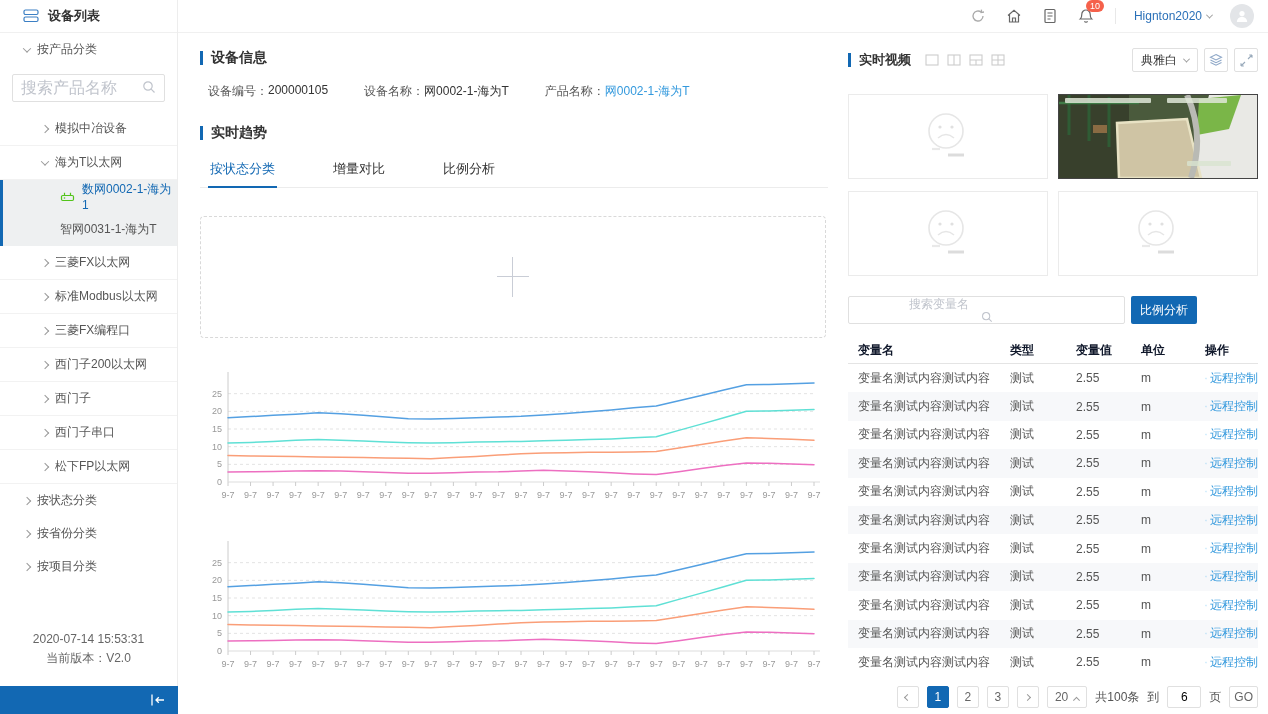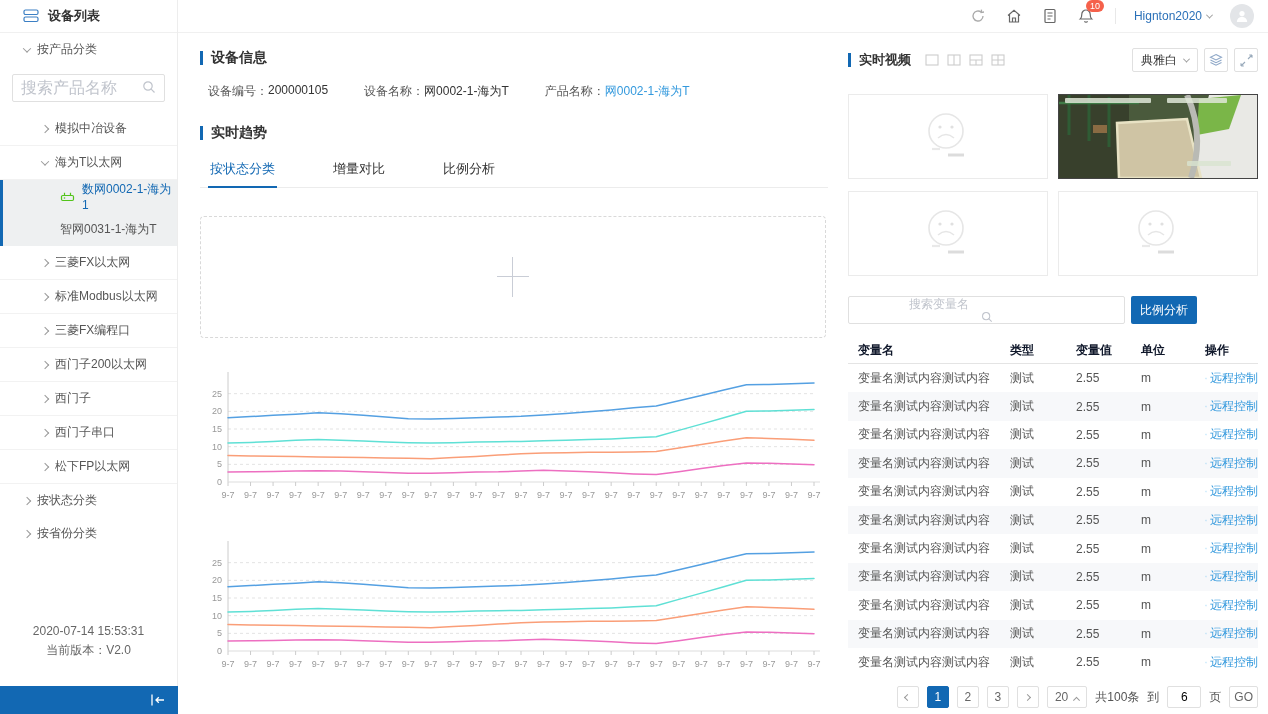--- a/index.html
+++ b/index.html
@@ -32,21 +32,21 @@
   .sb-row.lvl1 { height:33px; padding-left:24px; }
   .sb-row.lvl2 { height:34px; padding-left:42px; border-bottom:1px solid #f2f2f2; }
   .sb-row.lvl3 { height:33px; padding-left:60px; }
   .sb-row.selblock { background:#eef0f1; border-left:3px solid #1268b3; padding-left:57px; }
   .sb-row.active { color:#1268b3; }
   .sb-search { margin:8px 12px 10px 12px; height:28px; border:1px solid #e0e0e0; border-radius:2px;
     display:flex; align-items:center; padding:0 8px; gap:6px; }
   .sb-search input { border:none; outline:none; flex:1; font-size:16px; color:#333; width:100px;
     font-family:"Liberation Sans","DejaVu Sans",sans-serif; }
   .sb-search input::placeholder { color:#c0c4cc; }
-  #sb-meta { position:absolute; left:0; bottom:54px; width:100%; text-align:center; color:#666; line-height:19px; }
+  #sb-meta { position:absolute; left:0; bottom:46px; width:100%; text-align:center; color:#666; line-height:19px; }
   #sb-collapse-bar { position:absolute; left:0; bottom:0; width:178px; height:28px; background:#1268b3;
     display:flex; align-items:center; justify-content:flex-end; padding-right:10px; }
   #sb-collapse-btn { cursor:pointer; width:20px; height:16px; }
 
   
   #main { position:absolute; left:178px; top:33px; width:670px; height:681px; padding:16px 20px 0 22px; }
   .sec-title { display:flex; align-items:center; gap:8px; font-size:14px; font-weight:bold; color:#333; }
   .sec-bar { width:3px; height:14px; background:#1268b3; }
   #info-row { margin:16px 0 0 8px; display:flex; gap:36px; color:#555; }
   .info-pair { display:flex; }
@@ -179,20 +179,24 @@
         <i class="chev right"></i>
         <span>松下FP以太网</span>
       </div>
       <div class="sb-row lvl1">
         <i class="chev right"></i>
         <span>按状态分类</span>
       </div>
       <div class="sb-row lvl1">
         <i class="chev right"></i>
         <span>按省份分类</span>
+      </div>
+      <div class="sb-row lvl1">
+        <i class="chev right"></i>
+        <span>按项目分类</span>
       </div>
     </div>
   <div id="sb-meta">
     <div>2020-07-14 15:53:31</div>
     <div>当前版本：V2.0</div>
   </div>
   <div id="sb-collapse-bar">
     <svg id="sb-collapse-btn" viewBox="0 0 20 16">
       <path d="M4 2.5v11" stroke="#fff" stroke-width="1.3" fill="none"></path>
       <path d="M16 8H8 M10.8 5.2L8 8l2.8 2.8" stroke="#fff" stroke-width="1.3" fill="none"></path>

